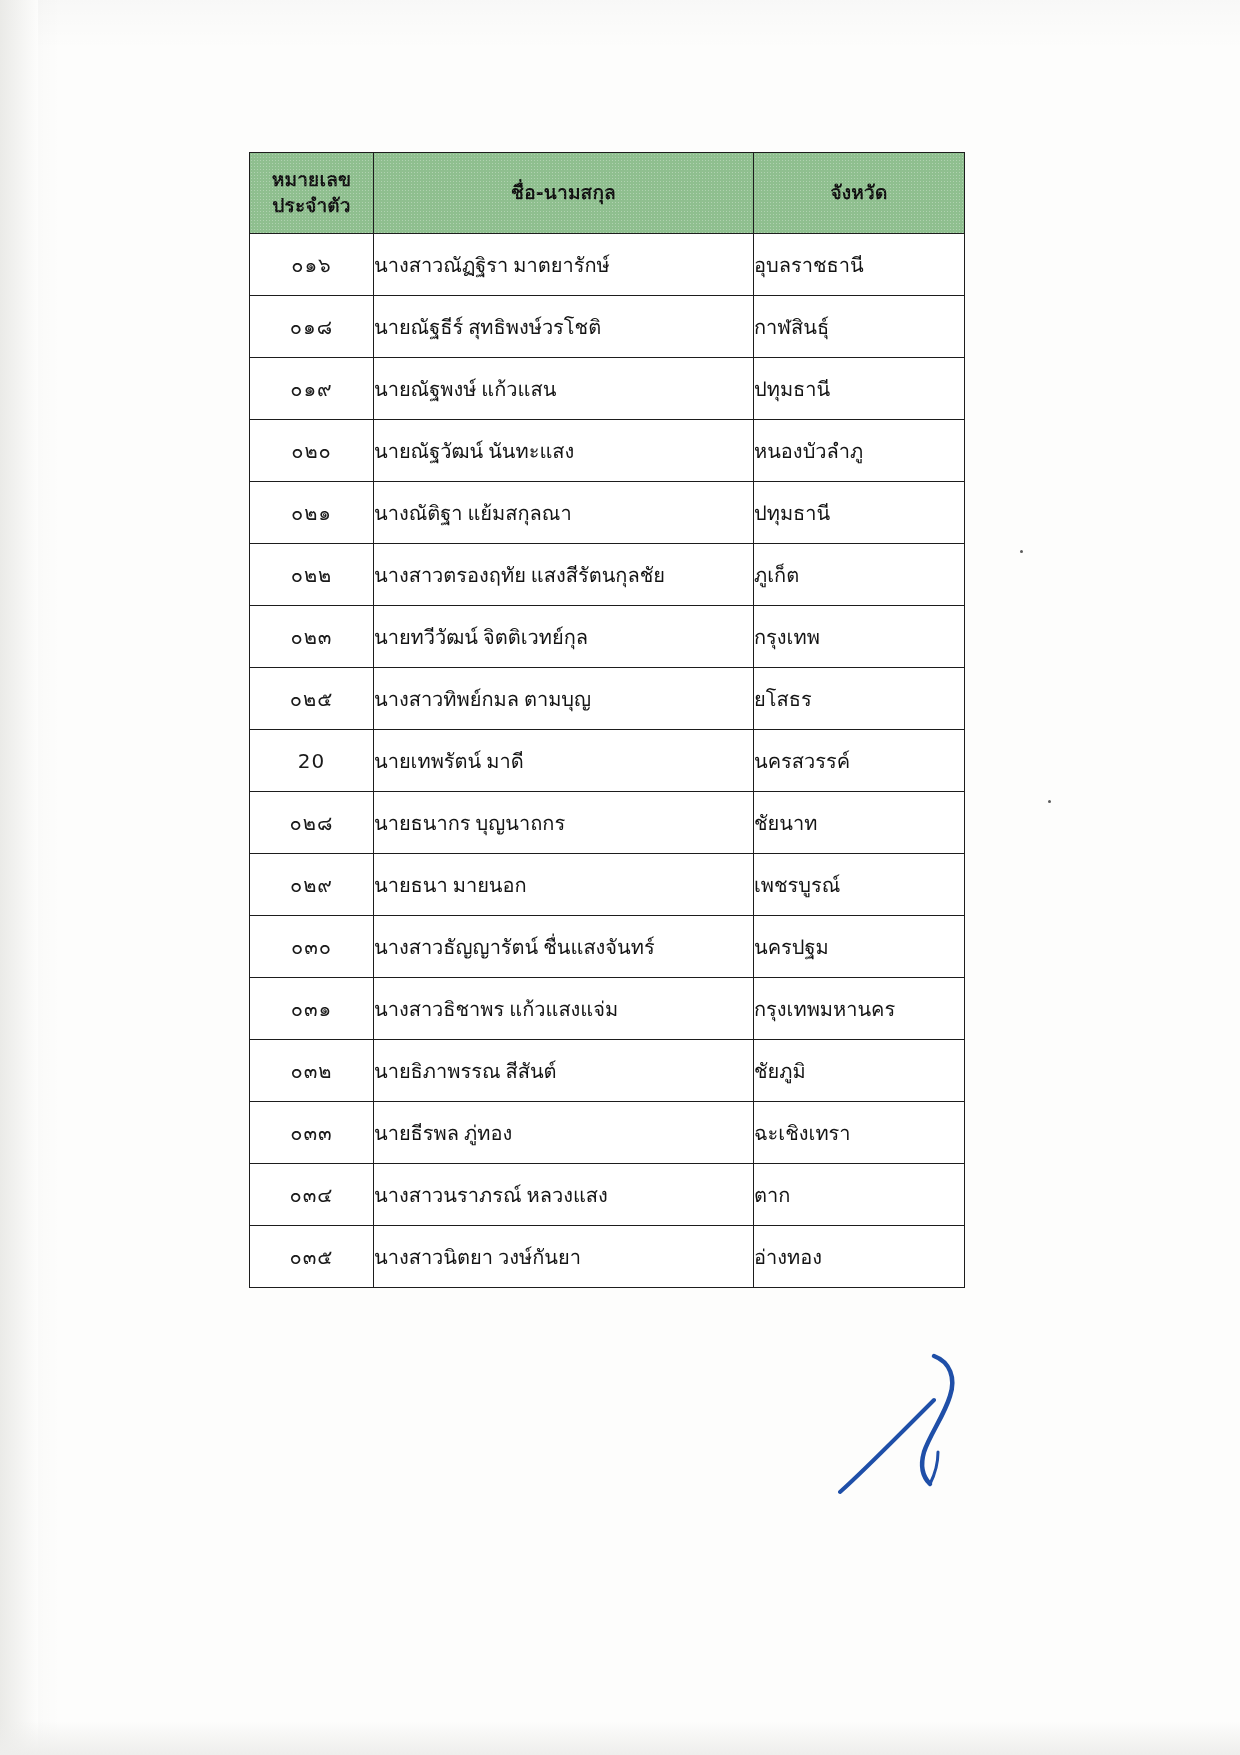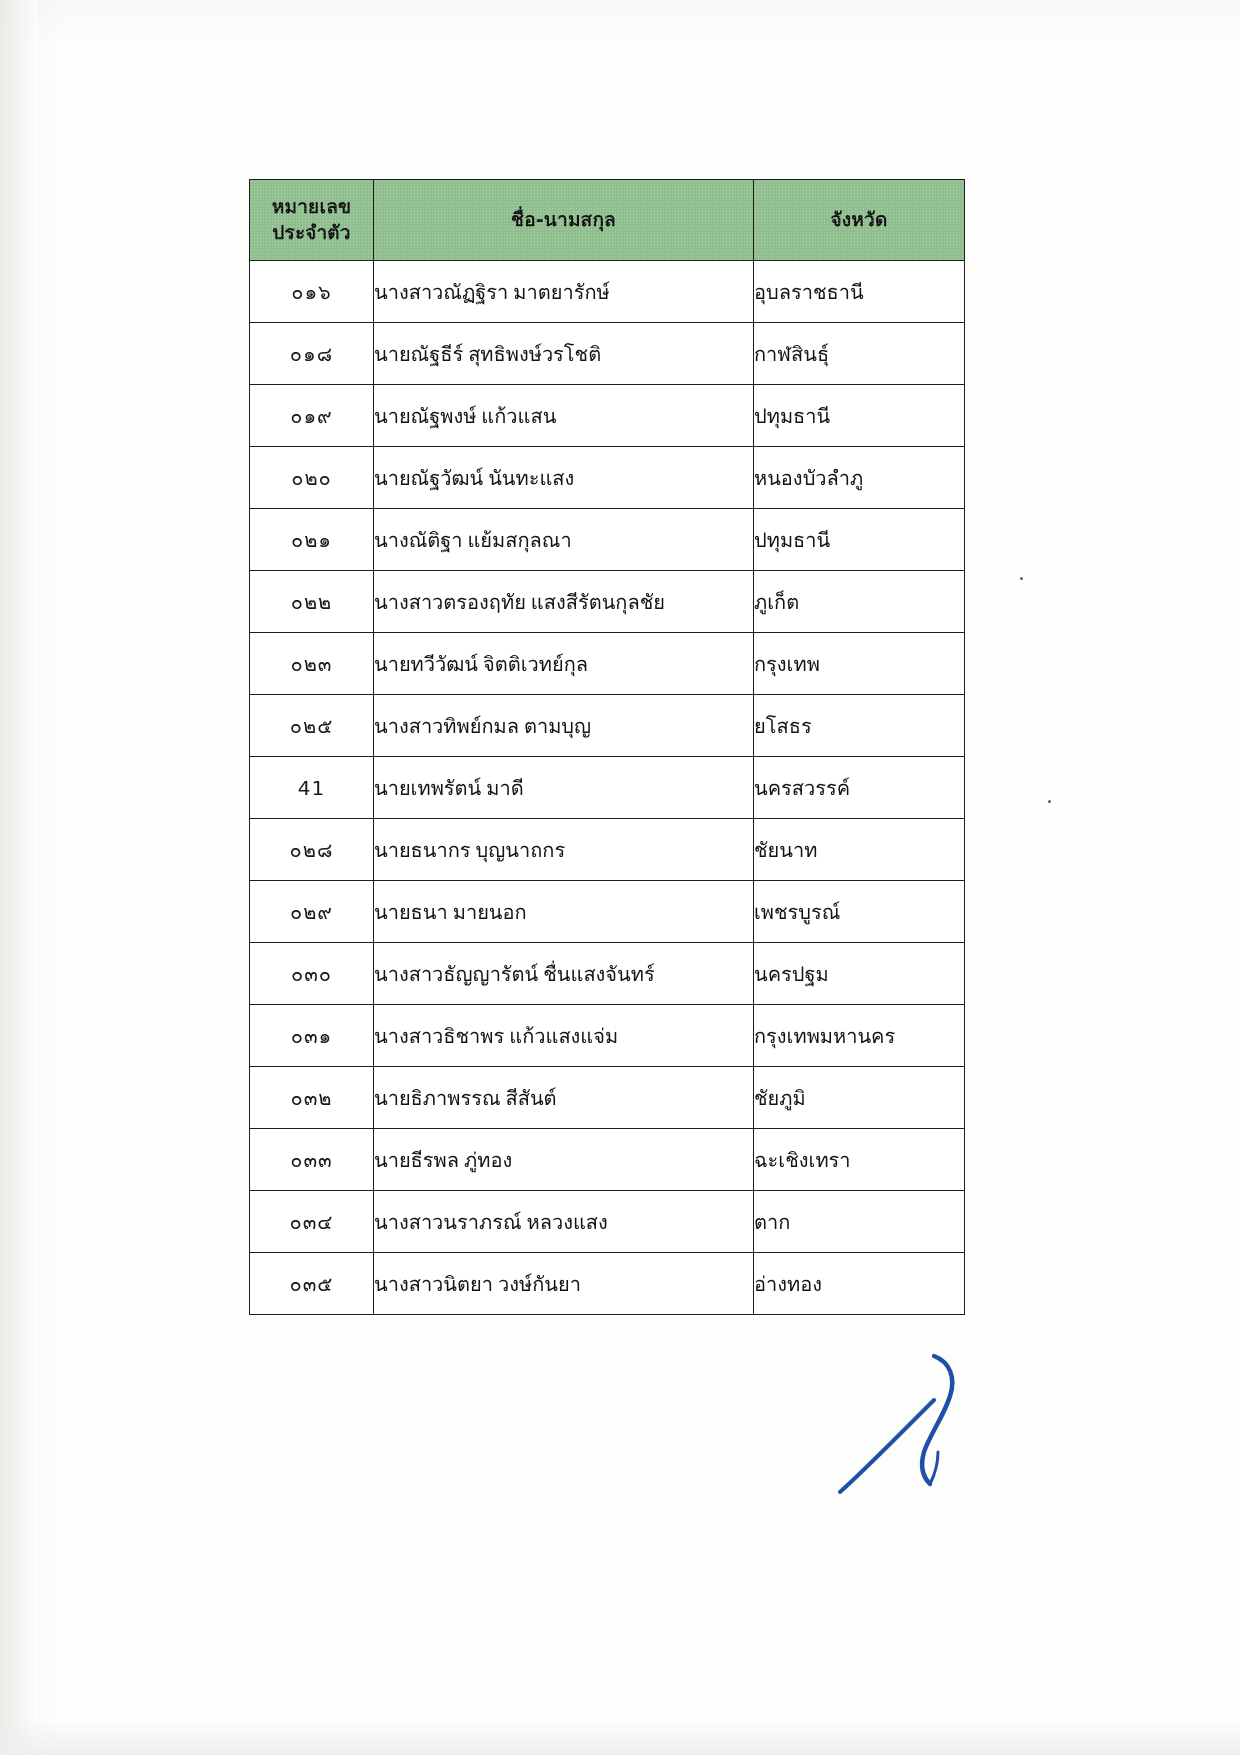--- a/index.html
+++ b/index.html
@@ -36,21 +36,21 @@
     position: absolute;
     left: 0; bottom: 0;
     width: 1240px; height: 34px;
     background: linear-gradient(to top, #eeeeec, rgba(253,253,252,0));
   }
 
   
   #table-wrap {
     position: absolute;
     left: 206px;
-    top: 179px;
+    top: 152px;
     width: 715px;
     padding-left: 43px;
   }
 
   table.roster {
     border-collapse: collapse;
     width: 715px;
     table-layout: fixed;
     background: #ffffff;
   }
@@ -204,21 +204,21 @@
           <td class="cell-id">๐๒๓</td>
           <td class="cell-name">นายทวีวัฒน์ จิตติเวทย์กุล</td>
           <td class="cell-prov">กรุงเทพ</td>
         </tr>
         <tr>
           <td class="cell-id">๐๒๕</td>
           <td class="cell-name">นางสาวทิพย์กมล  ตามบุญ</td>
           <td class="cell-prov">ยโสธร</td>
         </tr>
         <tr>
-          <td class="cell-id">41</td>
+          <td class="cell-id">20</td>
           <td class="cell-name">นายเทพรัตน์ มาดี</td>
           <td class="cell-prov">นครสวรรค์</td>
         </tr>
         <tr>
           <td class="cell-id">๐๒๘</td>
           <td class="cell-name">นายธนากร บุญนาถกร</td>
           <td class="cell-prov">ชัยนาท</td>
         </tr>
         <tr>
           <td class="cell-id">๐๒๙</td>

